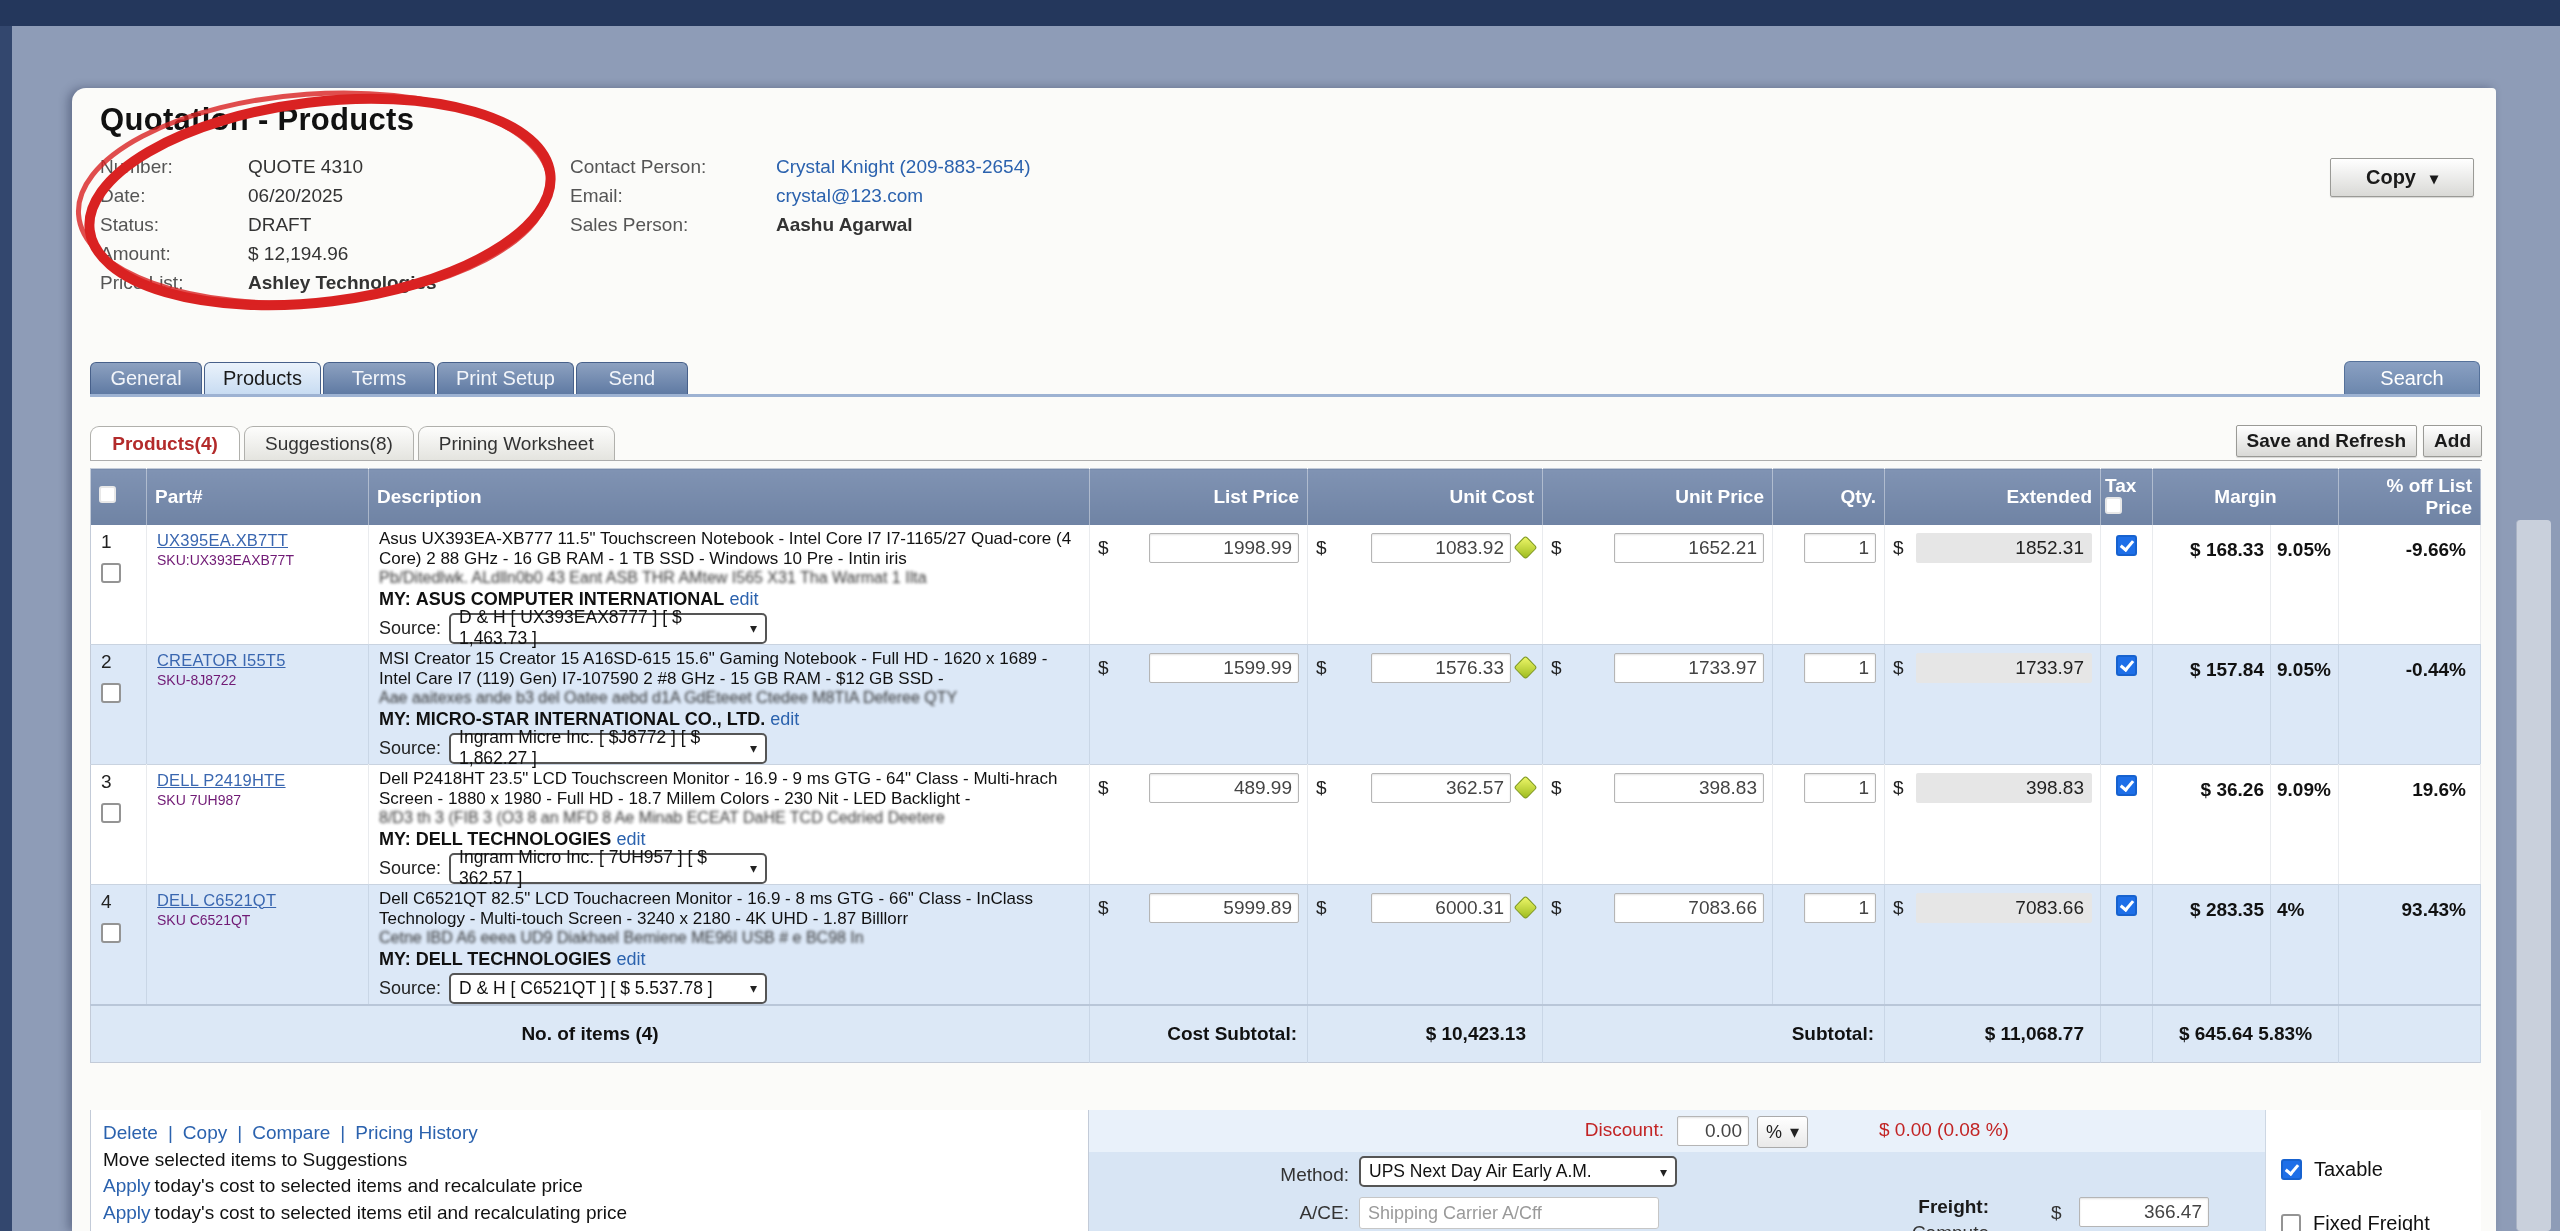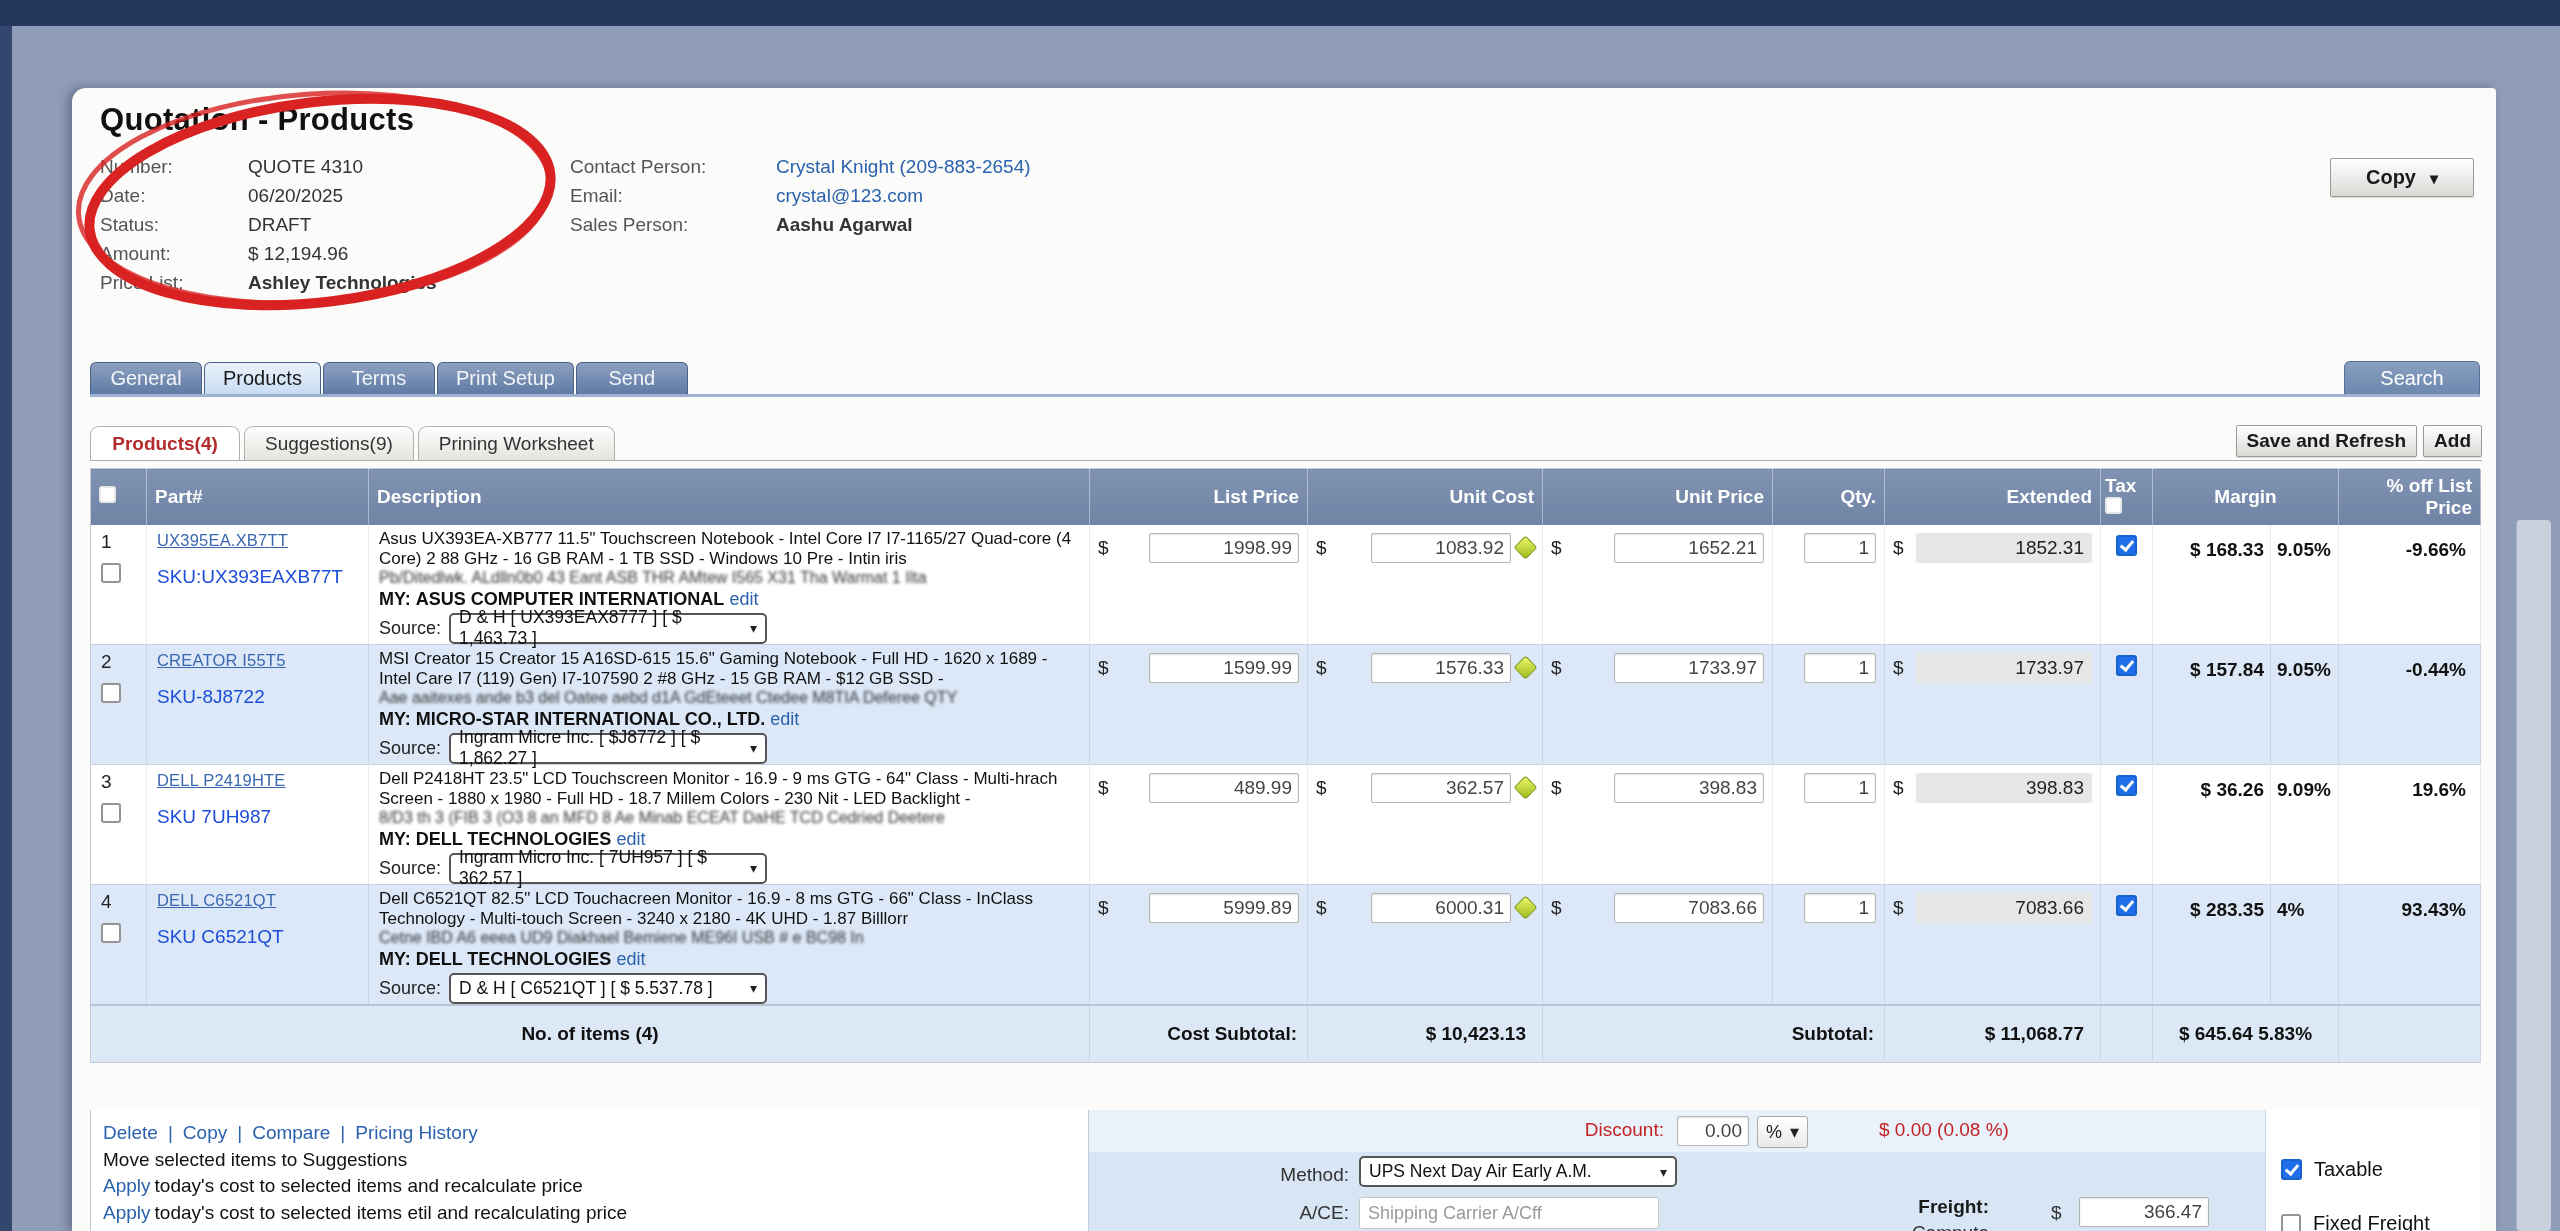--- a/index.html
+++ b/index.html
@@ -78,21 +78,21 @@
   .cb{display:inline-block;box-sizing:border-box;border-radius:3px;}
   .cb.off{background:#fff;border:2px solid #949494;width:20px;height:20px;}
   .cb.off.sm{width:17px;height:17px;border-color:#e8e8e8;background:#fff;}
   .cb.on{background:#1e6fe8;border:2px solid #1762cf;width:21px;height:21px;position:relative;}
   .cb.on::after{content:"";position:absolute;left:5px;top:1px;width:5px;height:10px;border:solid #fff;border-width:0 3px 3px 0;transform:rotate(40deg);}
   .selcell{padding:6px 0 0 10px !important;}
   .rownum{font-size:19px;color:#222;display:block;}
   .selcell .cb{margin-top:10px;}
   .partcell{padding:6px 6px 0 10px !important;}
   .partlink{display:block;font-size:16.5px;color:#3a67b0;text-decoration:underline;letter-spacing:.2px;}
-  .sku{display:block;font-size:19px;color:#1d4ed8;margin-top:16px;}
+  .sku{display:block;font-size:14px;color:#701a75;margin-top:2px;}
   .desccell{padding:4px 10px 0 10px !important;}
   .desc{font-size:17px;line-height:20px;color:#111;max-height:40px;overflow:hidden;}
   .descblur{font-size:16px;height:19px;overflow:hidden;white-space:nowrap;color:#222;filter:blur(1.4px);opacity:.9;}
   .myline{font-size:18px;margin-top:1px;color:#111;}
   .myline .v{font-weight:bold;}
   .srcline{display:flex;align-items:center;gap:8px;margin-top:3px;font-size:18px;color:#222;}
   .sel{
     display:inline-flex;align-items:center;justify-content:space-between;gap:10px;background:#fff;
     border:2px solid #555;border-radius:5px;padding:0 8px;height:31px;box-sizing:border-box;font-size:17.5px;color:#111;
   }
@@ -205,21 +205,21 @@
     <div class="mtab active">Products</div>
     <div class="mtab">Terms</div>
     <div class="mtab">Print Setup</div>
     <div class="mtab">Send</div>
     <div class="spacer"></div>
     <div class="search-btn">Search</div>
   </div>
 
   <div class="subtabs">
     <div class="stab active">Products(4)</div>
-    <div class="stab">Suggestions(9)</div>
+    <div class="stab">Suggestions(8)</div>
     <div class="stab">Prining Worksheet</div>
     <div class="spacer"></div>
     <div class="tooly">
       <div class="btn">Save and Refresh</div>
       <div class="btn">Add</div>
     </div>
   </div>
 
   <table class="grid">
     <colgroup>

